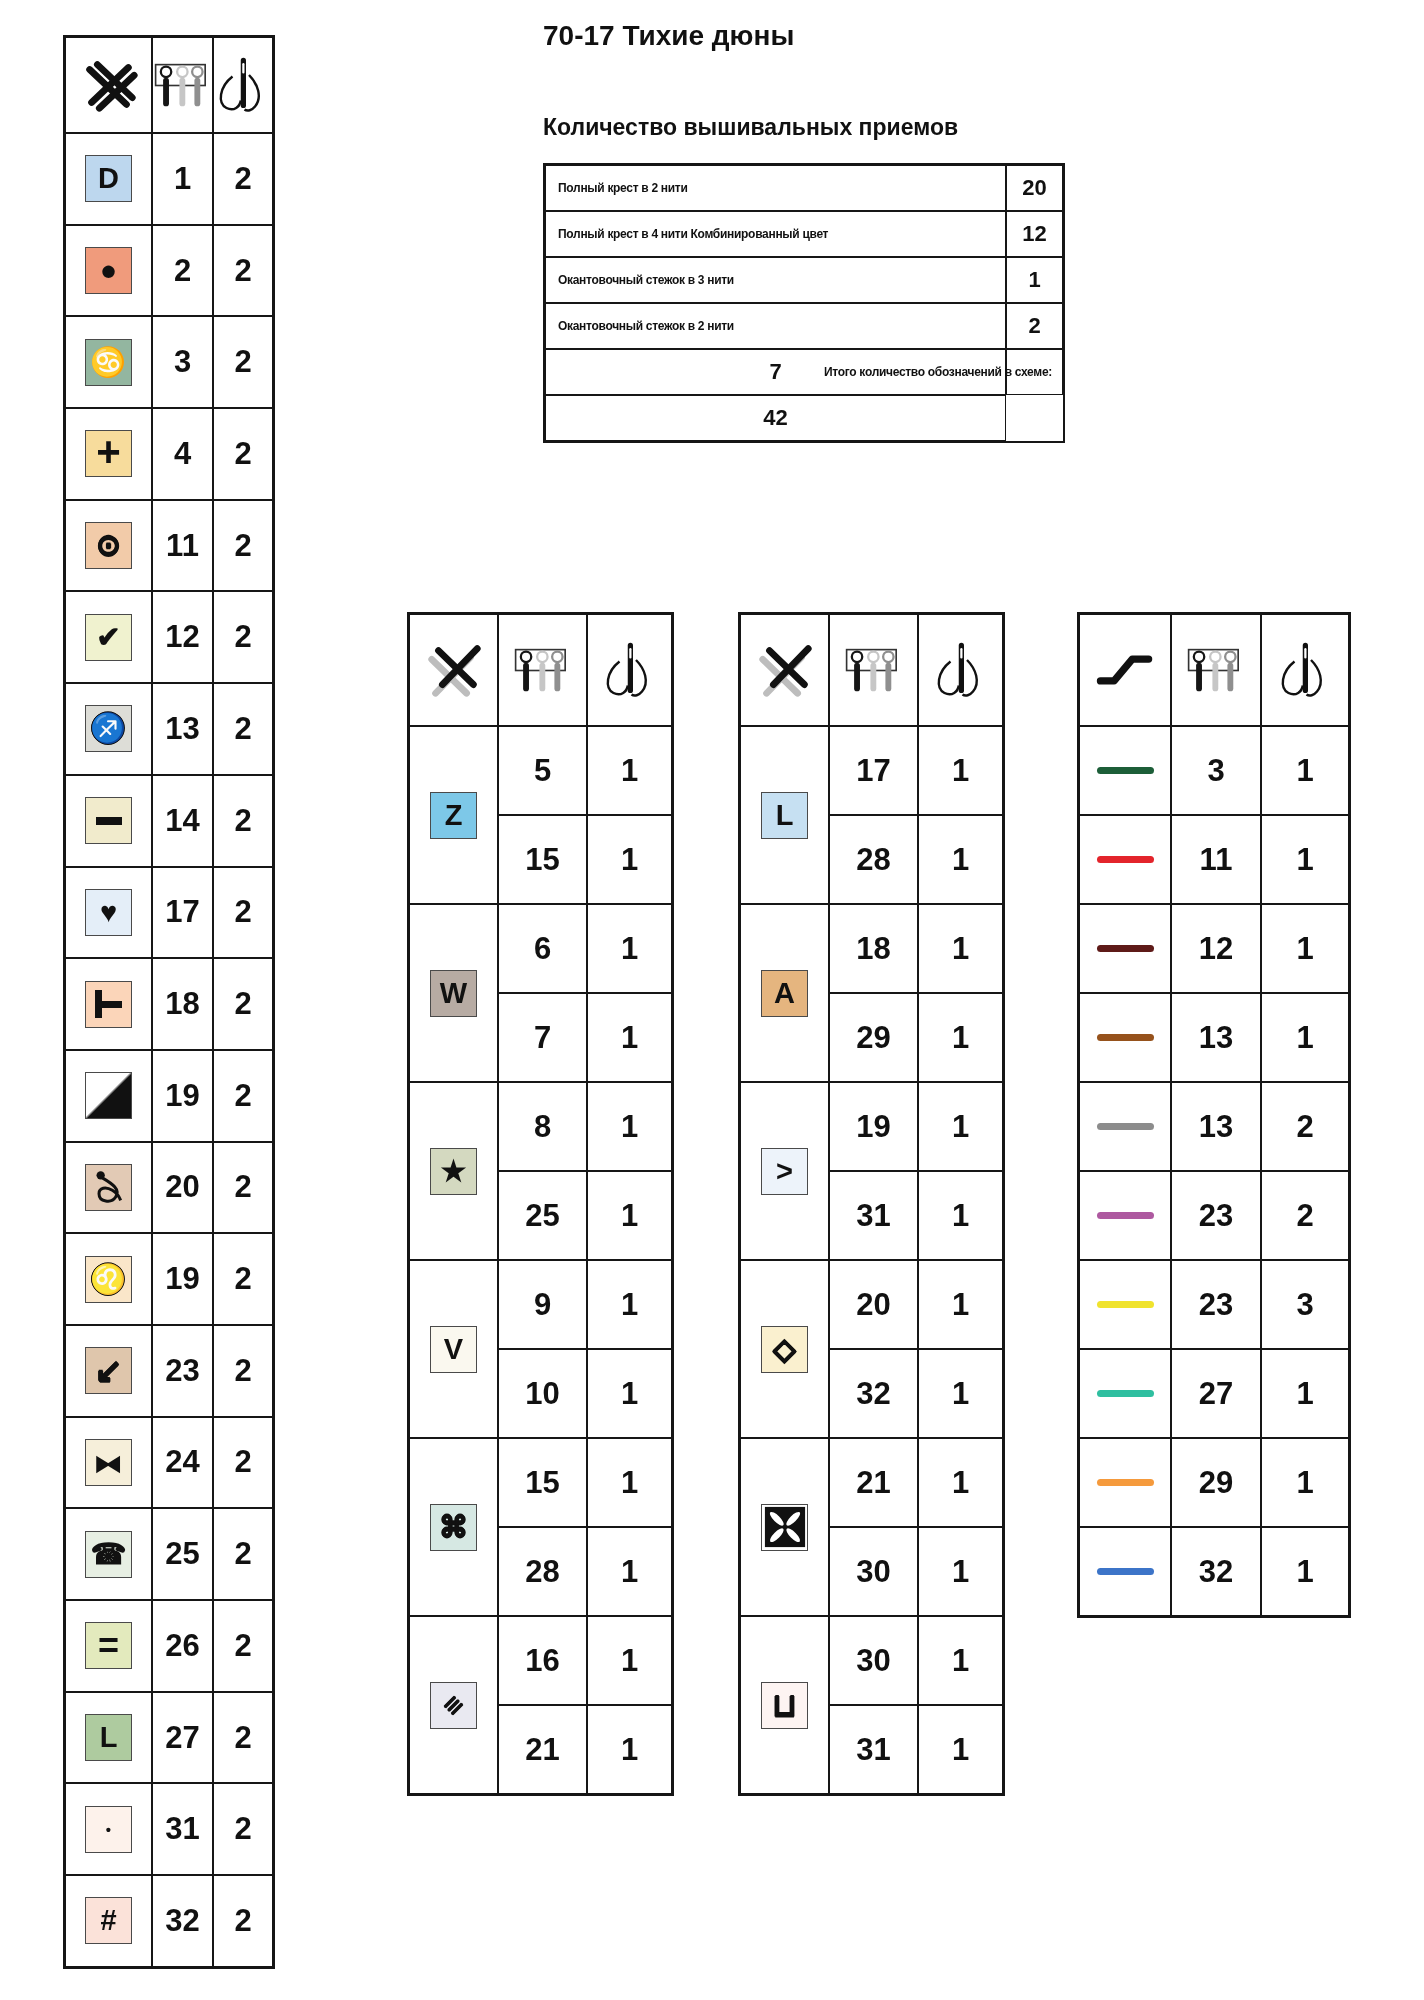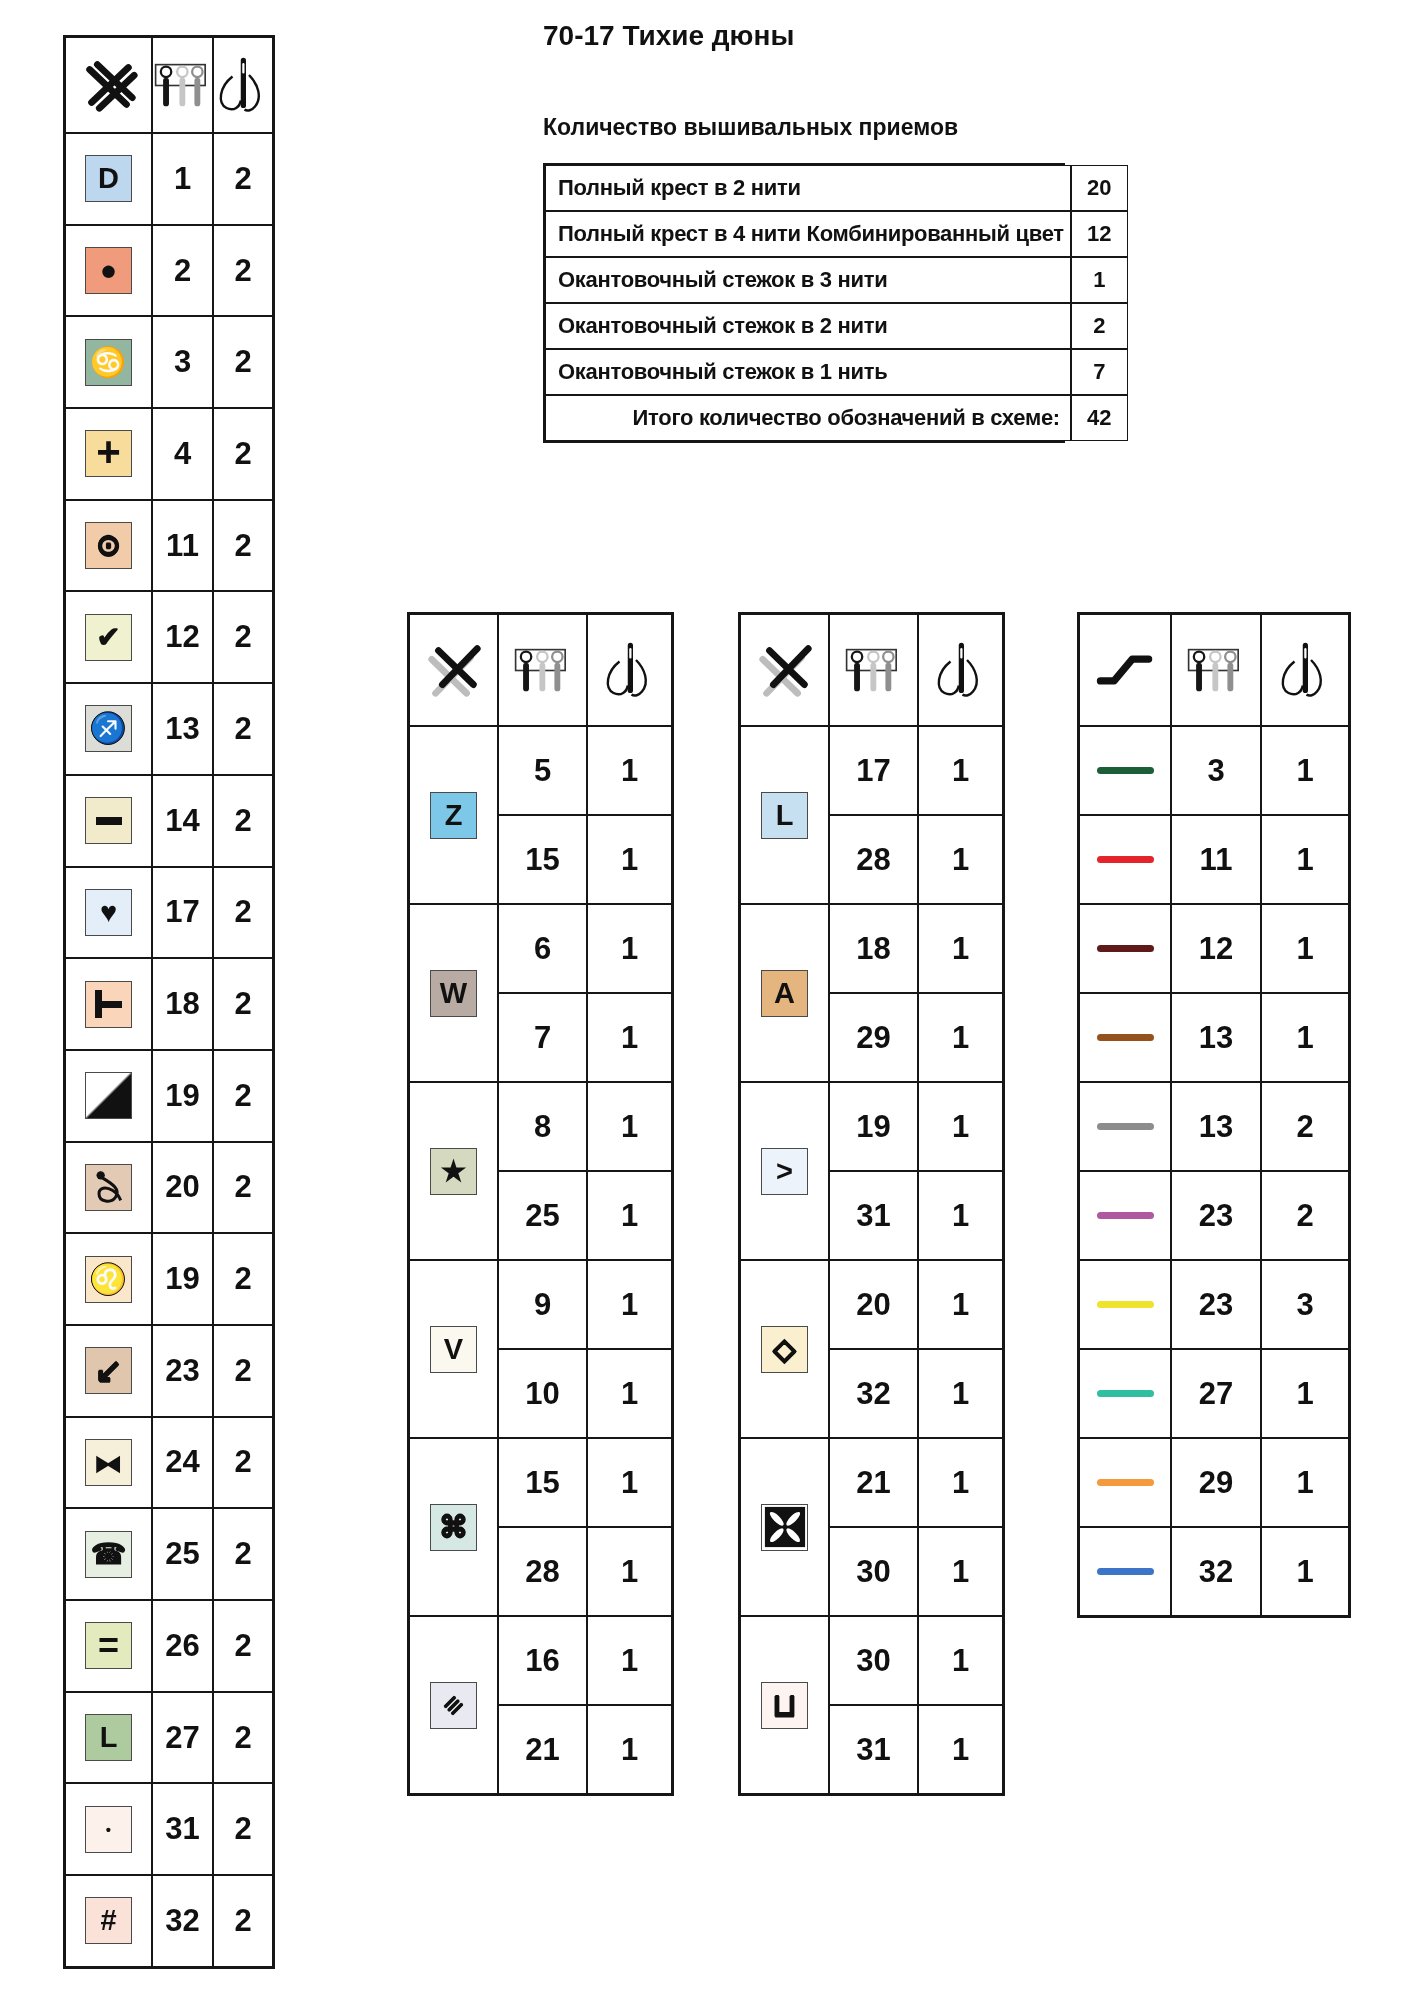--- a/index.html
+++ b/index.html
@@ -31,40 +31,39 @@
   .bar{width:26px;height:8px;background:#111;}
   .half-square{width:100%;height:100%;background:linear-gradient(to bottom right,#fff 48%,#111 52%);}
   .tee{position:relative;width:27px;height:28px;}
   .tee::before{content:"";position:absolute;left:0;top:0;width:7px;height:100%;background:#111;}
   .tee::after{content:"";position:absolute;left:0;top:calc(50% - 3.5px);width:100%;height:7px;background:#111;}
   .swatch{width:57px;height:7px;border-radius:4px;}
   .icon-wrap{display:flex;align-items:center;justify-content:center;}
   .stats{left:543px;top:163px;width:518px;display:grid;grid-template-columns:1fr 57px;
          grid-auto-rows:46px;}
   .sc{font-weight:700;}
-  .sc.lab{justify-content:flex-start;padding:0 6px 0 12px;font-size:22px;letter-spacing:-.3px;white-space:nowrap;}
+  .sc.lab{justify-content:flex-start;padding:0 6px 0 12px;font-size:12px;letter-spacing:-.3px;white-space:nowrap;}
   .sc.lab.right{justify-content:flex-end;text-align:right;padding-right:10px;}
   .sc.val{font-size:22px;}
 </style>
 </head>
 <body>
 
 <div class="page">
   <div class="title">70-17 Тихие дюны</div>
   <div class="subtitle">Количество вышивальных приемов</div>
   <div class="tbl stats" id="stats">
       <div class="c sc lab">Полный крест в 2 нити</div>
       <div class="c sc val">20</div>
       <div class="c sc lab">Полный крест в 4 нити Комбинированный цвет</div>
       <div class="c sc val">12</div>
       <div class="c sc lab">Окантовочный стежок в 3 нити</div>
       <div class="c sc val">1</div>
       <div class="c sc lab">Окантовочный стежок в 2 нити</div>
       <div class="c sc val">2</div>
-      <div class="c sc lab">Окантовочный стежок в 1 нить</div>
       <div class="c sc val">7</div>
       <div class="c sc lab right">Итого количество обозначений в схеме:</div>
       <div class="c sc val">42</div>
     </div>
   <div class="tbl grid left" id="t-full">
       <div class="c hd">
         <span class="icon-wrap">
   <svg viewBox="0 0 64 64" width="62" height="62" aria-hidden="true">
     <g stroke="#111" stroke-width="7" stroke-linecap="round">
       <line x1="12" y1="16" x2="50" y2="52"></line>

